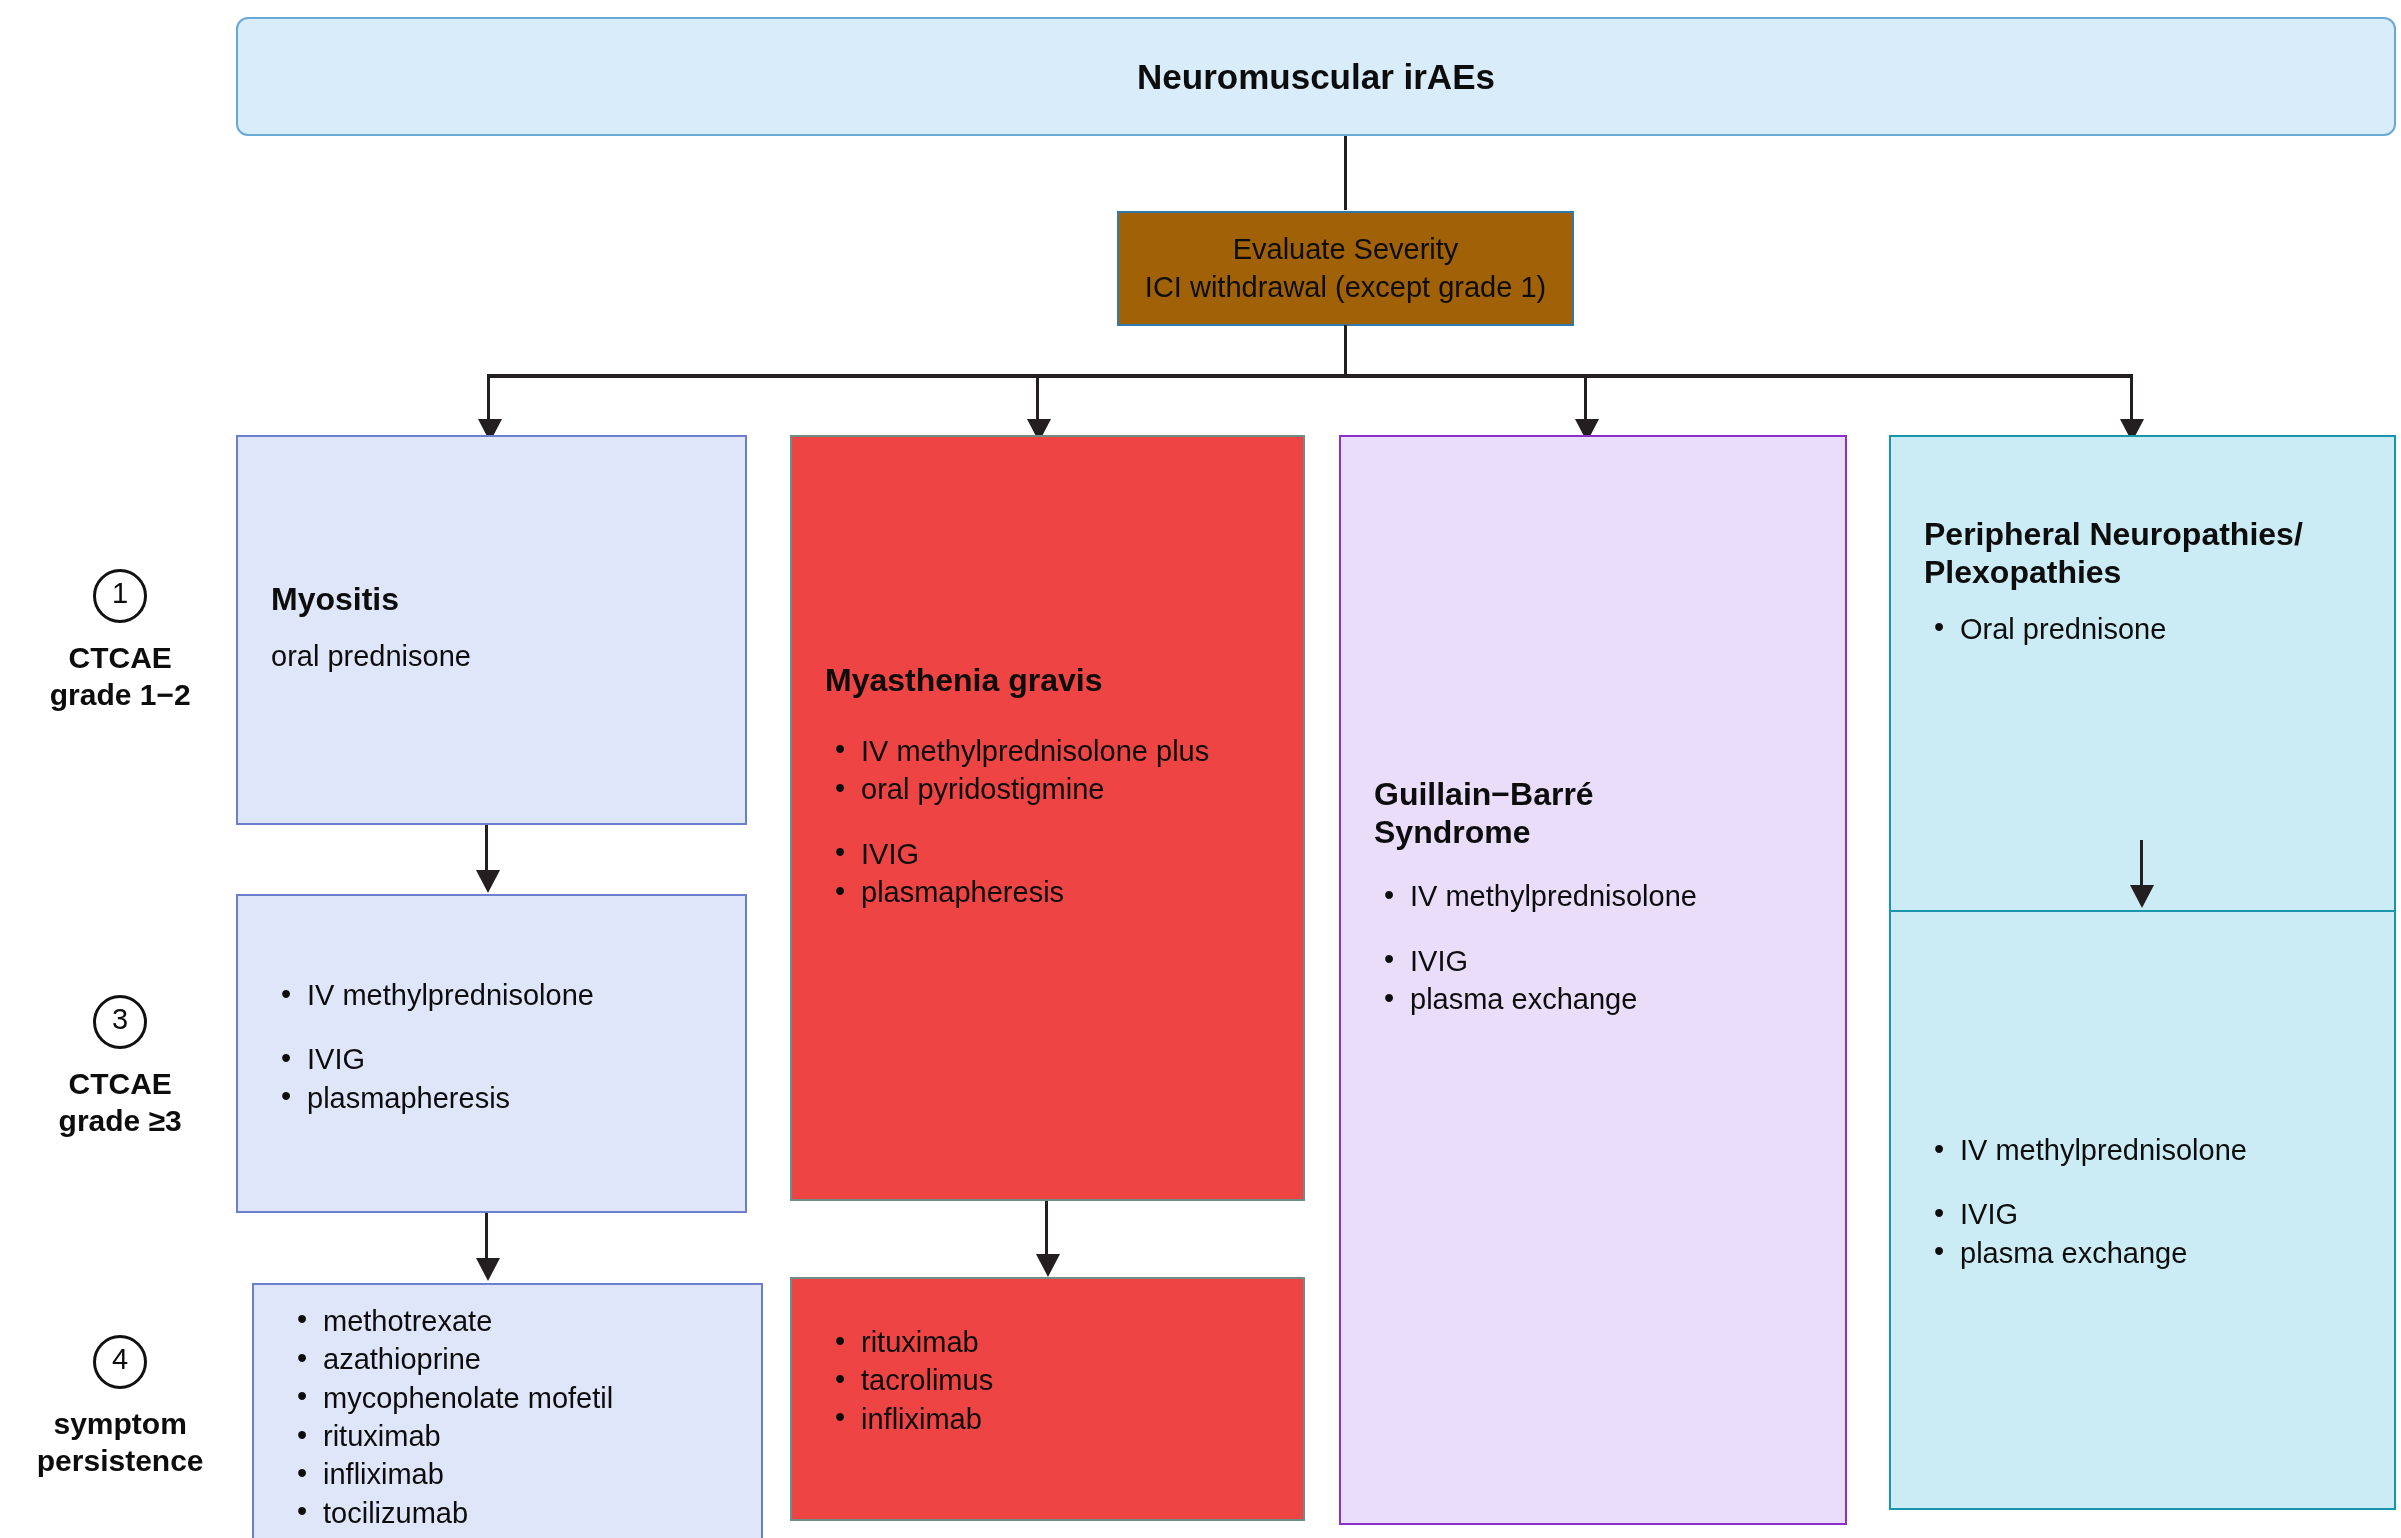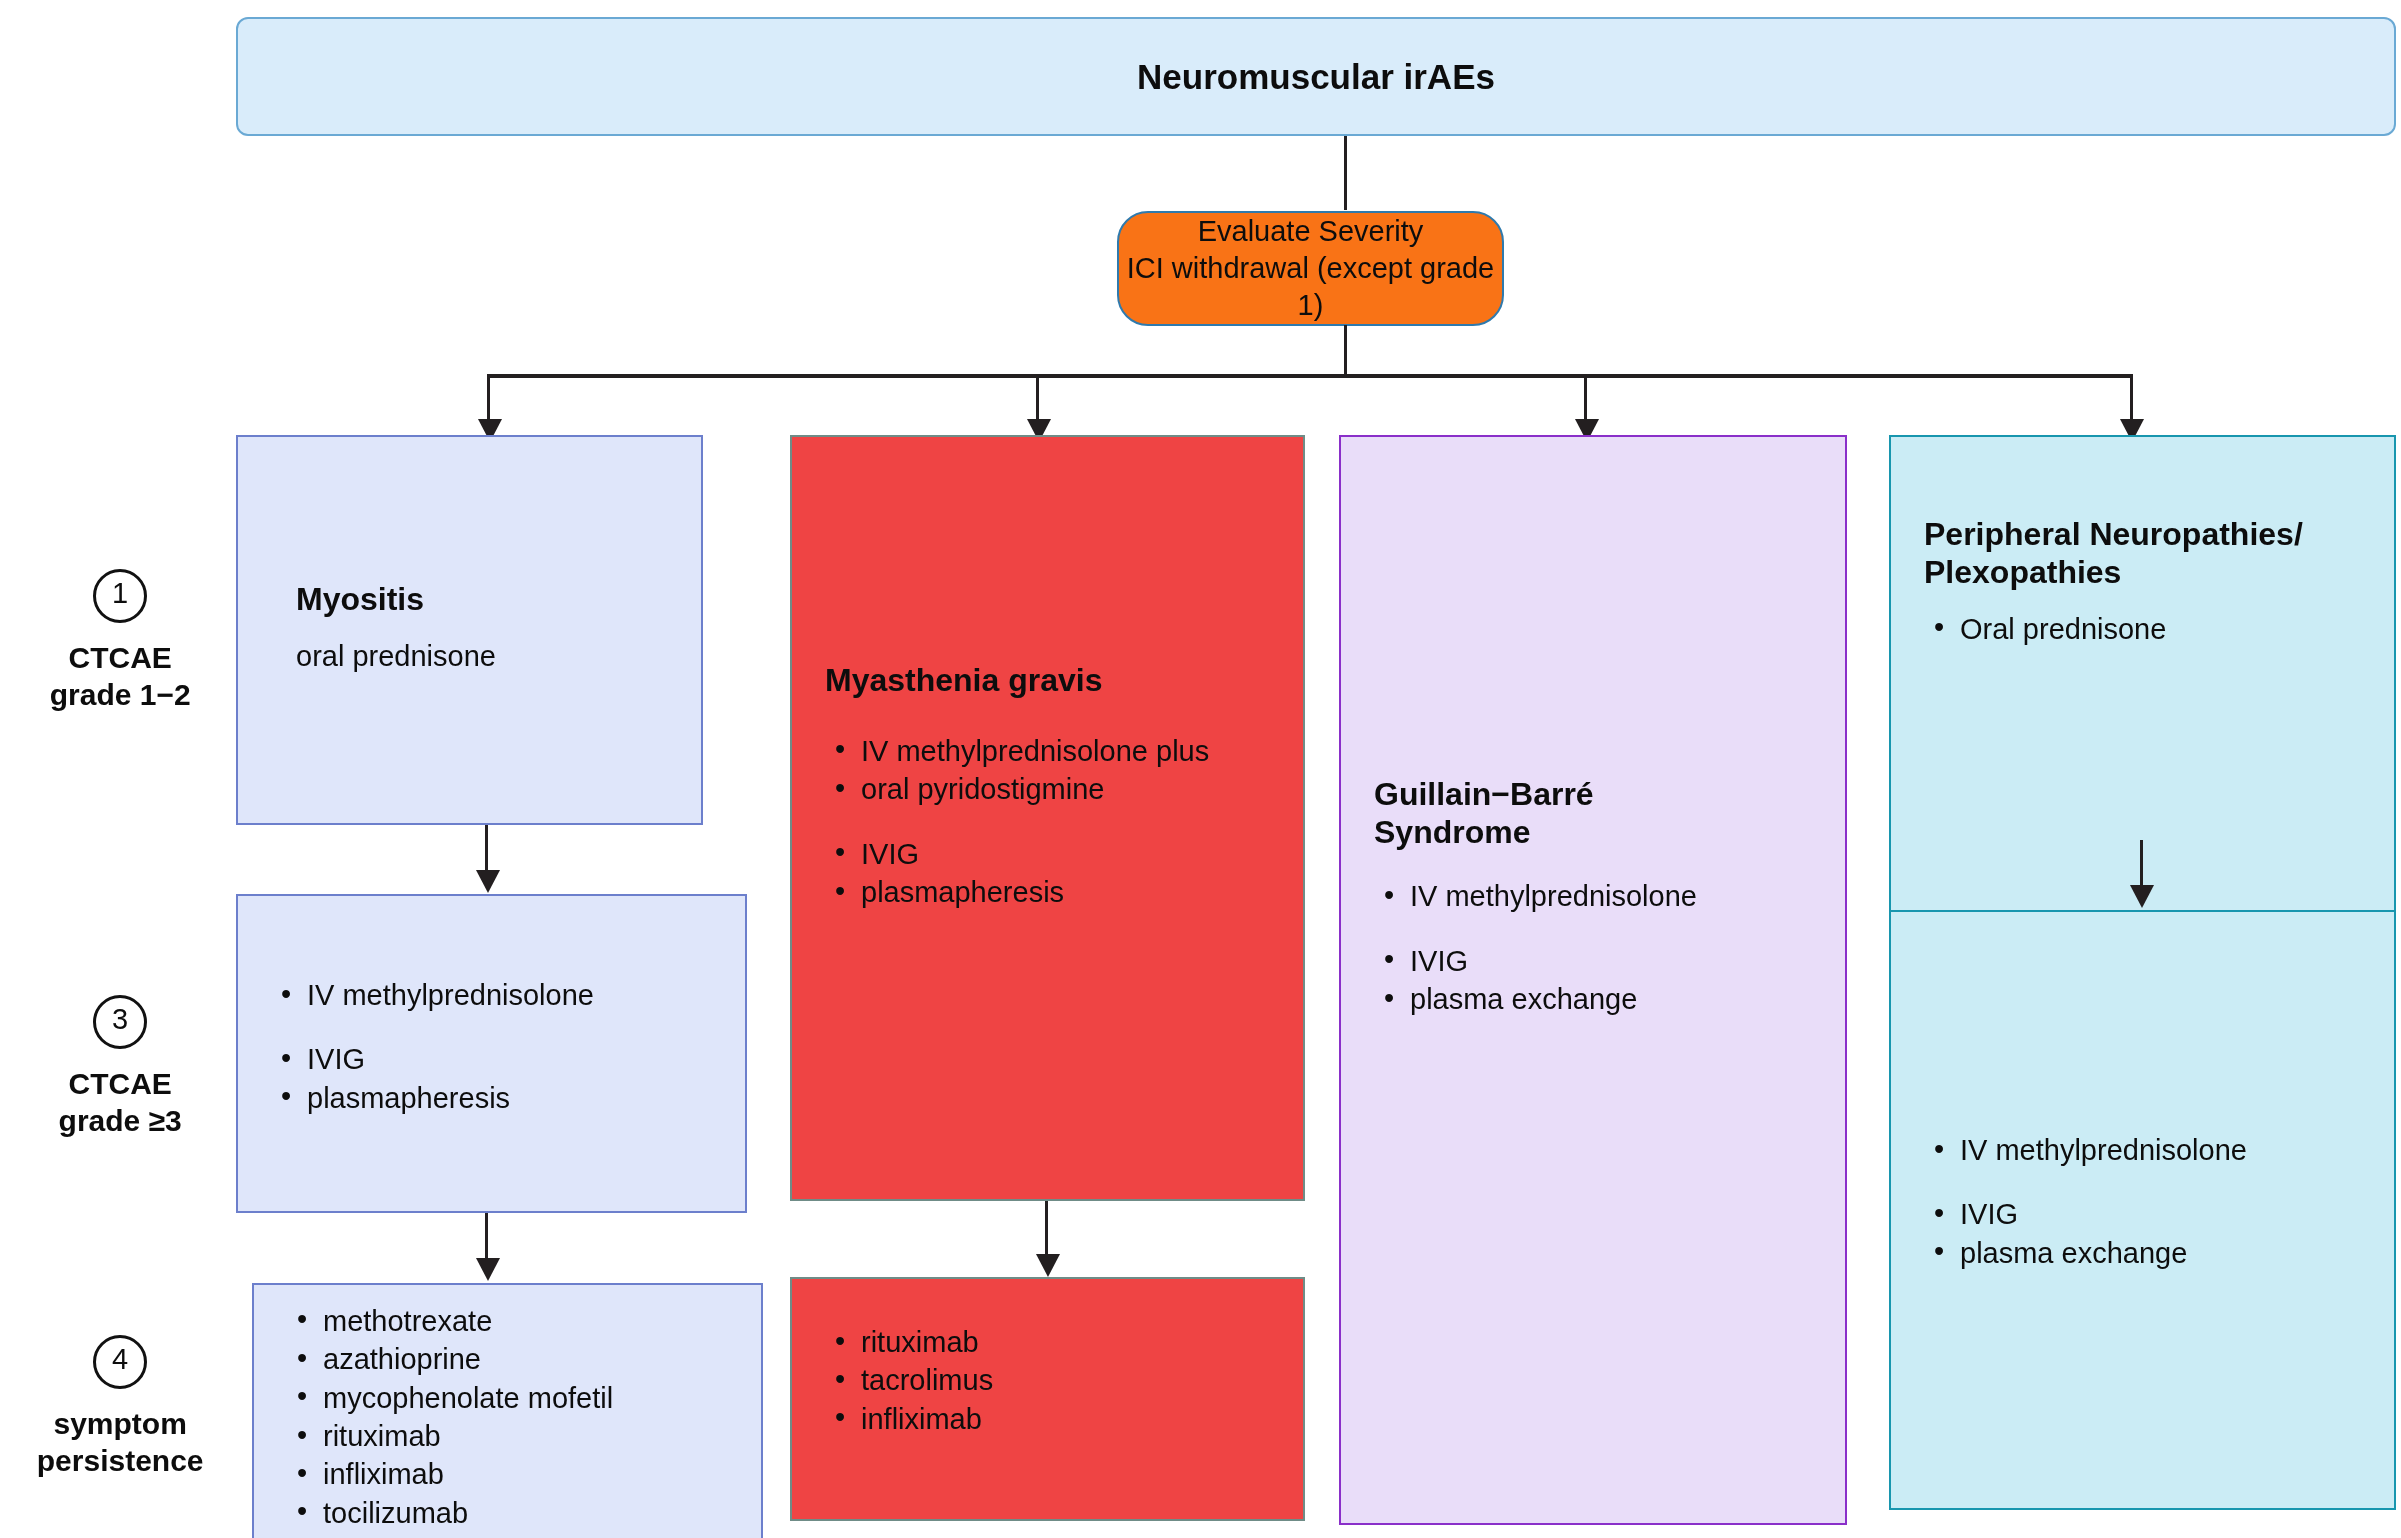--- a/index.html
+++ b/index.html
@@ -65,26 +65,25 @@
     border-color: #6aa9d4;
     display: flex; align-items: center; justify-content: center; border-radius: 12px;
   }
   #header-box .htext {
     font-weight: bold;
     font-size: 35px;
   }
 
   
   #severity-box {
-    left: 1117px; top: 211px; width: 387px; height: 115px;
-    background: #f97316;
+    left: 1117px; top: 211px; width: 457px; height: 115px;
+    background: #a16207;
     border-color: #2f7aad;
     display: flex; align-items: center; justify-content: center;
     text-align: center;
-    border-radius: 31px;
   }
   #severity-box .stext {
     font-size: 29px;
     line-height: 1.28;
   }
 
   
   .vline, .hline {
     position: absolute;
     background: #231f20;
@@ -169,21 +168,21 @@
     <div class="grade-text">CTCAE</div>
     <div class="grade-text">grade ≥3</div>
   </div>
 
   <div class="grade-label" style="left:7.7px; top:1335px;">
     <div class="grade-circle">4</div>
     <div class="grade-text">symptom</div>
     <div class="grade-text">persistence</div>
   </div>
 
-  <div class="box col-myositis" style="left:236px; top:435px; width:467px; height:390px;padding-left:25px;">
+  <div class="box col-myositis" style="left:236px; top:435px; width:511px; height:390px;">
     <div style="padding:144px 0 0 33px;">
       <div class="box-title">Myositis</div>
       <div class="box-sub">oral prednisone</div>
     </div>
   </div>
 
   <div class="vline" style="left:485px; top:825px; width:3.1px; height:48px;"></div>
   <div class="arrow-head" style="left:476px; top:870px;"></div>
 
   <div class="box col-myositis" style="left:236px; top:894px; width:511px; height:319px;">

